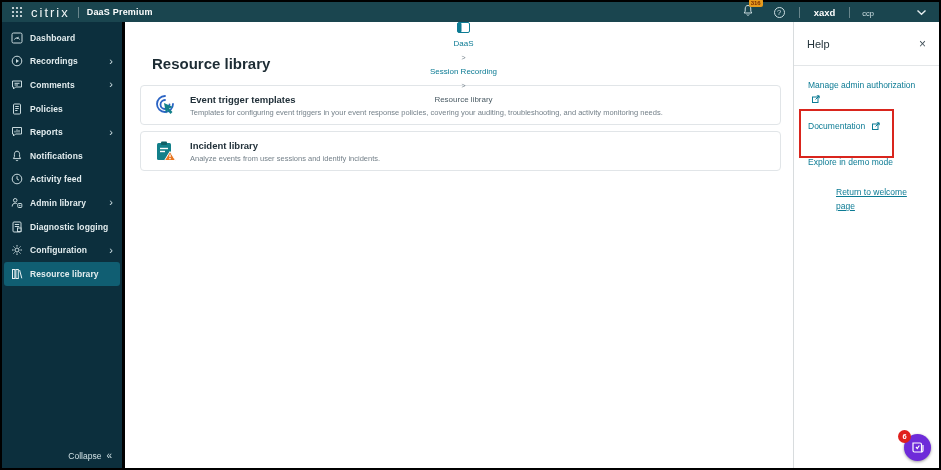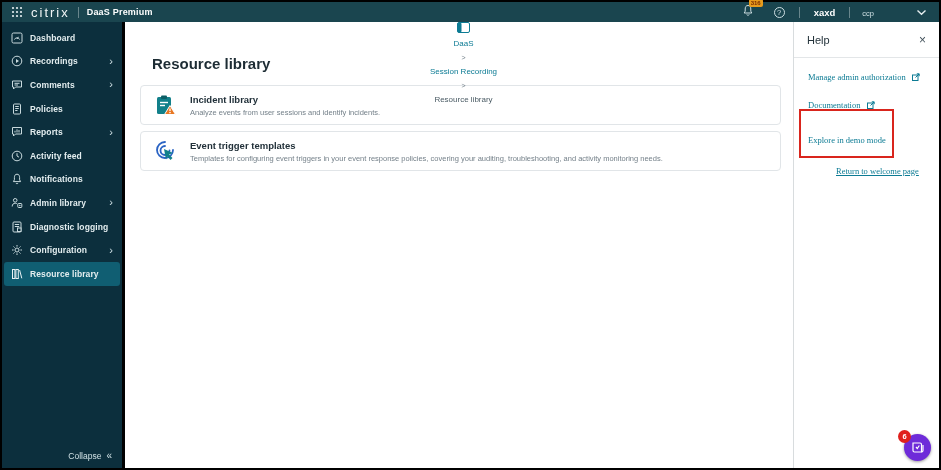--- a/index.html
+++ b/index.html
@@ -47,25 +47,25 @@
   .cards { margin:13px 12px 0 15px; }
   .card { height:40px; border:1px solid #e1e5e8; border-radius:4px; background:#fff;
     display:flex; align-items:center; padding-left:12px; margin-bottom:6px; cursor:pointer; }
   .card-icon { width:24px; height:24px; margin-right:13px; flex:0 0 auto; }
   .card-title { font-size:9.5px; font-weight:bold; color:#22313a; margin-bottom:3px; }
   .card-desc { font-size:7.5px; color:#75818a; }
 
   
   .help-panel { position:absolute; left:793px; top:22px; width:146px; height:446px;
     background:#fff; border-left:1px solid #d8dcde; }
-  .help-header { height:36px; display:flex; align-items:center; justify-content:space-between;
+  .help-header { height:44px; display:flex; align-items:center; justify-content:space-between;
     padding:0 13px; border-bottom:1px solid #e3e6e8; }
   .help-title { font-size:11px; color:#24333b; }
   .help-close { font-size:12px; color:#43525b; cursor:pointer; line-height:1; }
-  .help-links { padding:13px 14px 0 14px;font-family:Liberation Serif, serif; }
+  .help-links { padding:13px 14px 0 14px; }
   .help-link { display:block; font-size:8.5px; color:#0c7b94; text-decoration:none;
     line-height:1.6; cursor:pointer; }
   .help-link .ext-icon { display:inline-block; margin-left:4px; vertical-align:-1px; }
   .lk-manage { width:116px; margin-bottom:13px; }
   .lk-doc { margin-bottom:21px; }
   .lk-explore { margin-bottom:17px; }
   .lk-return { text-decoration:underline;padding-left:28px; }
   .annotation-box { position:absolute; left:5px; top:87px; width:95px; height:49px;
     border:2px solid #d9251d; pointer-events:none; }
 
@@ -181,35 +181,35 @@
             <line x1="8" y1="6.5" x2="8" y2="4" stroke="#c9dade"></line>
           </svg>
       </span>
       <span class="nav-label">Reports</span>
       <span class="nav-chevron">›</span>
     </div>
 
     <div class="nav-item">
       <span class="nav-icon">
         <svg width="12" height="12" viewBox="0 0 12 12">
+            <path d="M6 1.2 C4 1.2 3.4 2.8 3.4 4.6 L3.4 6.8 L2.4 8.6 L9.6 8.6 L8.6 6.8 L8.6 4.6 C8.6 2.8 8 1.2 6 1.2 Z" fill="none" stroke="#c9dade"></path>
+            <path d="M4.9 10 A1.2 1.2 0 0 0 7.1 10" fill="none" stroke="#c9dade"></path>
+          </svg>
+      </span>
+      <span class="nav-label">Notifications</span>
+    </div>
+
+    <div class="nav-item">
+      <span class="nav-icon">
+        <svg width="12" height="12" viewBox="0 0 12 12">
             <circle cx="6" cy="6" r="4.8" fill="none" stroke="#c9dade"></circle>
             <polyline points="6,3.2 6,6 8,7.2" fill="none" stroke="#c9dade"></polyline>
           </svg>
       </span>
       <span class="nav-label">Activity feed</span>
-    </div>
-
-    <div class="nav-item">
-      <span class="nav-icon">
-        <svg width="12" height="12" viewBox="0 0 12 12">
-            <path d="M6 1.2 C4 1.2 3.4 2.8 3.4 4.6 L3.4 6.8 L2.4 8.6 L9.6 8.6 L8.6 6.8 L8.6 4.6 C8.6 2.8 8 1.2 6 1.2 Z" fill="none" stroke="#c9dade"></path>
-            <path d="M4.9 10 A1.2 1.2 0 0 0 7.1 10" fill="none" stroke="#c9dade"></path>
-          </svg>
-      </span>
-      <span class="nav-label">Notifications</span>
     </div>
 
     <div class="nav-item">
       <span class="nav-icon">
         <svg width="12" height="12" viewBox="0 0 12 12">
             <circle cx="4.2" cy="3.3" r="1.8" fill="none" stroke="#c9dade"></circle>
             <path d="M1.2 9.5 C1.2 7.3 2.5 6.2 4.2 6.2 C5 6.2 5.7 6.4 6.2 6.9" fill="none" stroke="#c9dade"></path>
             <rect x="6.8" y="6.5" width="4" height="4" rx="0.8" fill="none" stroke="#c9dade"></rect>
             <circle cx="8.8" cy="8.5" r="0.8" fill="#c9dade"></circle>
           </svg>
@@ -281,46 +281,46 @@
       <span class="bc-sep">&gt;</span>
       <span class="bc-current">Resource library</span>
     </div>
 
     <div class="page-title">Resource library</div>
 
     <div class="cards">
       <div class="card">
         <span class="card-icon">
           <svg width="24" height="24" viewBox="0 0 24 24">
+            <path d="M12 3 A8 8 0 1 0 20 11" fill="none" stroke="#2a63c4" stroke-width="1.8" stroke-linecap="round"></path>
+            <path d="M12 7 A4.5 4.5 0 1 0 16.5 11.5" fill="none" stroke="#2a63c4" stroke-width="1.8" stroke-linecap="round"></path>
+            <polygon points="11,10 20,14 16,15.5 19.5,19 17.5,21 14.5,17.5 13,20.5" fill="#12808a"></polygon>
+          </svg>
+        </span>
+        <div>
+          <div class="card-title">Event trigger templates</div>
+          <div class="card-desc">Templates for configuring event triggers in your event response policies, covering your auditing, troubleshooting, and activity monitoring needs.</div>
+        </div>
+      </div>
+
+      <div class="card">
+        <span class="card-icon">
+          <svg width="24" height="24" viewBox="0 0 24 24">
             <rect x="4" y="4" width="14" height="17" rx="1.5" fill="#12808a"></rect>
             <rect x="8" y="2.5" width="6" height="3.5" rx="1" fill="#0d5f66"></rect>
             <line x1="7" y1="9.5" x2="15" y2="9.5" stroke="#fff" stroke-width="1.4"></line>
             <line x1="7" y1="12.5" x2="12" y2="12.5" stroke="#fff" stroke-width="1.4"></line>
             <polygon points="17,12.5 22.5,21.5 11.5,21.5" fill="#e87722" stroke="#fff" stroke-width="1"></polygon>
             <line x1="17" y1="15.5" x2="17" y2="18" stroke="#fff" stroke-width="1.3"></line>
             <circle cx="17" cy="19.6" r="0.8" fill="#fff"></circle>
           </svg>
         </span>
         <div>
           <div class="card-title">Incident library</div>
           <div class="card-desc">Analyze events from user sessions and identify incidents.</div>
-        </div>
-      </div>
-
-      <div class="card">
-        <span class="card-icon">
-          <svg width="24" height="24" viewBox="0 0 24 24">
-            <path d="M12 3 A8 8 0 1 0 20 11" fill="none" stroke="#2a63c4" stroke-width="1.8" stroke-linecap="round"></path>
-            <path d="M12 7 A4.5 4.5 0 1 0 16.5 11.5" fill="none" stroke="#2a63c4" stroke-width="1.8" stroke-linecap="round"></path>
-            <polygon points="11,10 20,14 16,15.5 19.5,19 17.5,21 14.5,17.5 13,20.5" fill="#12808a"></polygon>
-          </svg>
-        </span>
-        <div>
-          <div class="card-title">Event trigger templates</div>
-          <div class="card-desc">Templates for configuring event triggers in your event response policies, covering your auditing, troubleshooting, and activity monitoring needs.</div>
         </div>
       </div>
     </div>
   </div>
 
   <div class="help-panel">
     <div class="help-header">
       <span class="help-title">Help</span>
       <span class="help-close">×</span>
     </div>

